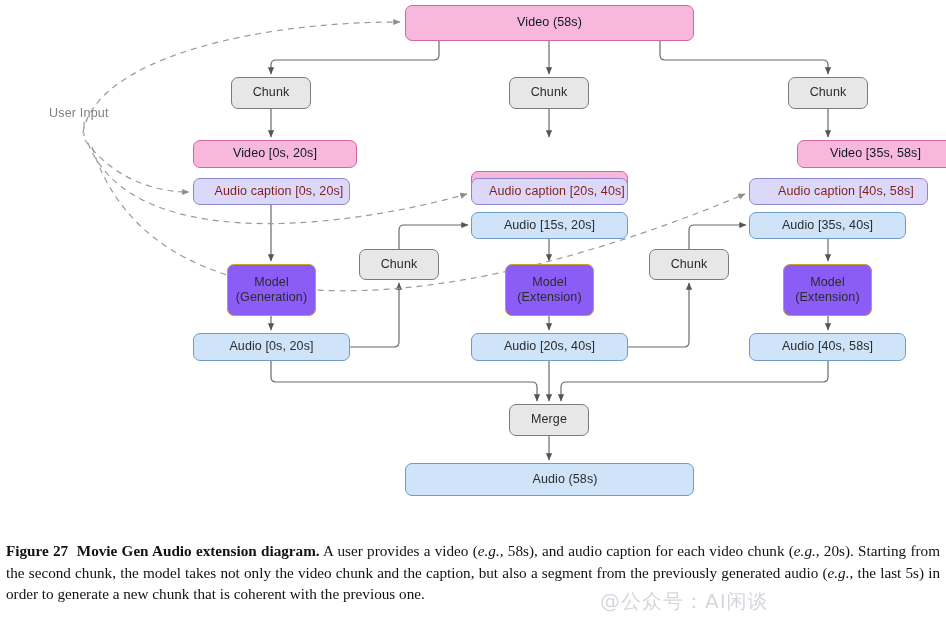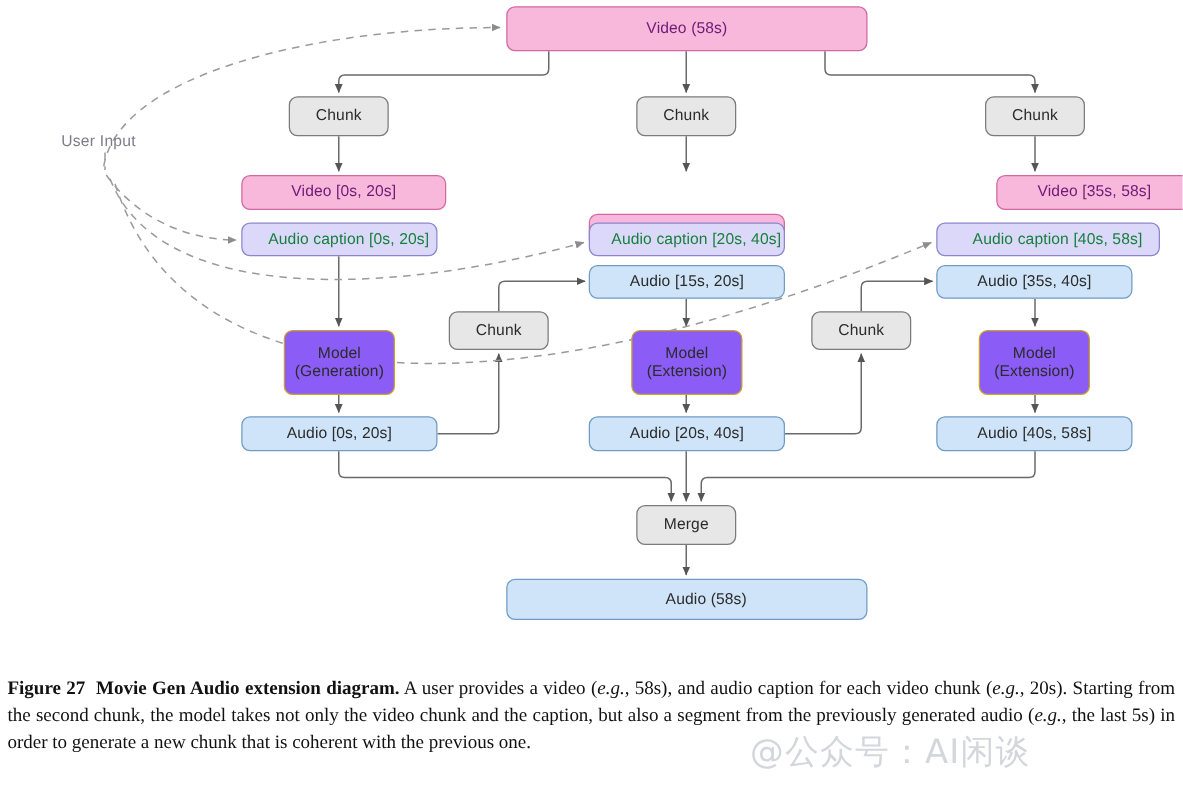--- a/index.html
+++ b/index.html
@@ -20,22 +20,22 @@
     box-sizing:border-box;
     display:flex;align-items:center;justify-content:center;
     text-align:center;
     border-radius:7px;
     font-size:12.5px;
     line-height:1.22;
     letter-spacing:.1px;
     white-space:pre-line;
     z-index:2;
   }
-  .n-video   {background:#f7b8dc;border:1px solid #d4679f;color:#701a75;}
-  .n-caption {background:#dcd8fa;border:1px solid #8b86cf;color:#15803d;padding-left:15px;}
+  .n-video   {background:#f7b8dc;border:1px solid #d4679f;color:#0f172a;}
+  .n-caption {background:#dcd8fa;border:1px solid #8b86cf;color:#7f1d1d;padding-left:15px;}
   .n-audio   {background:#cfe4f8;border:1px solid #6f9bc4;color:#2b2b2b;}
   .n-chunk   {background:#e7e7e7;border:1px solid #7b7b7b;color:#2b2b2b;}
   .n-model   {background:#8b5cf6;border:1px solid #c9a227;color:#2b2b2b;}
   .n-merge   {background:#e7e7e7;border:1px solid #7b7b7b;color:#2b2b2b;}
 
   .userlabel{
     position:absolute;
     font-size:12.5px;
     color:#7d7d8a;
     letter-spacing:.2px;
@@ -56,21 +56,21 @@
   #caption i{font-style:italic;}
 
   #watermark{
     position:absolute;
     left:600px;top:578px;
     width:346px;height:46px;
     z-index:5;
     pointer-events:none;
     opacity:.30;
     font-family:"DejaVu Sans", sans-serif;
-    font-size:27px;
+    font-size:20px;
     color:#6f7b8a;
     letter-spacing:1px;
     white-space:nowrap;
     display:flex;align-items:center;
   }
 </style>
 </head>
 <body>
 
 <div id="diagram">

